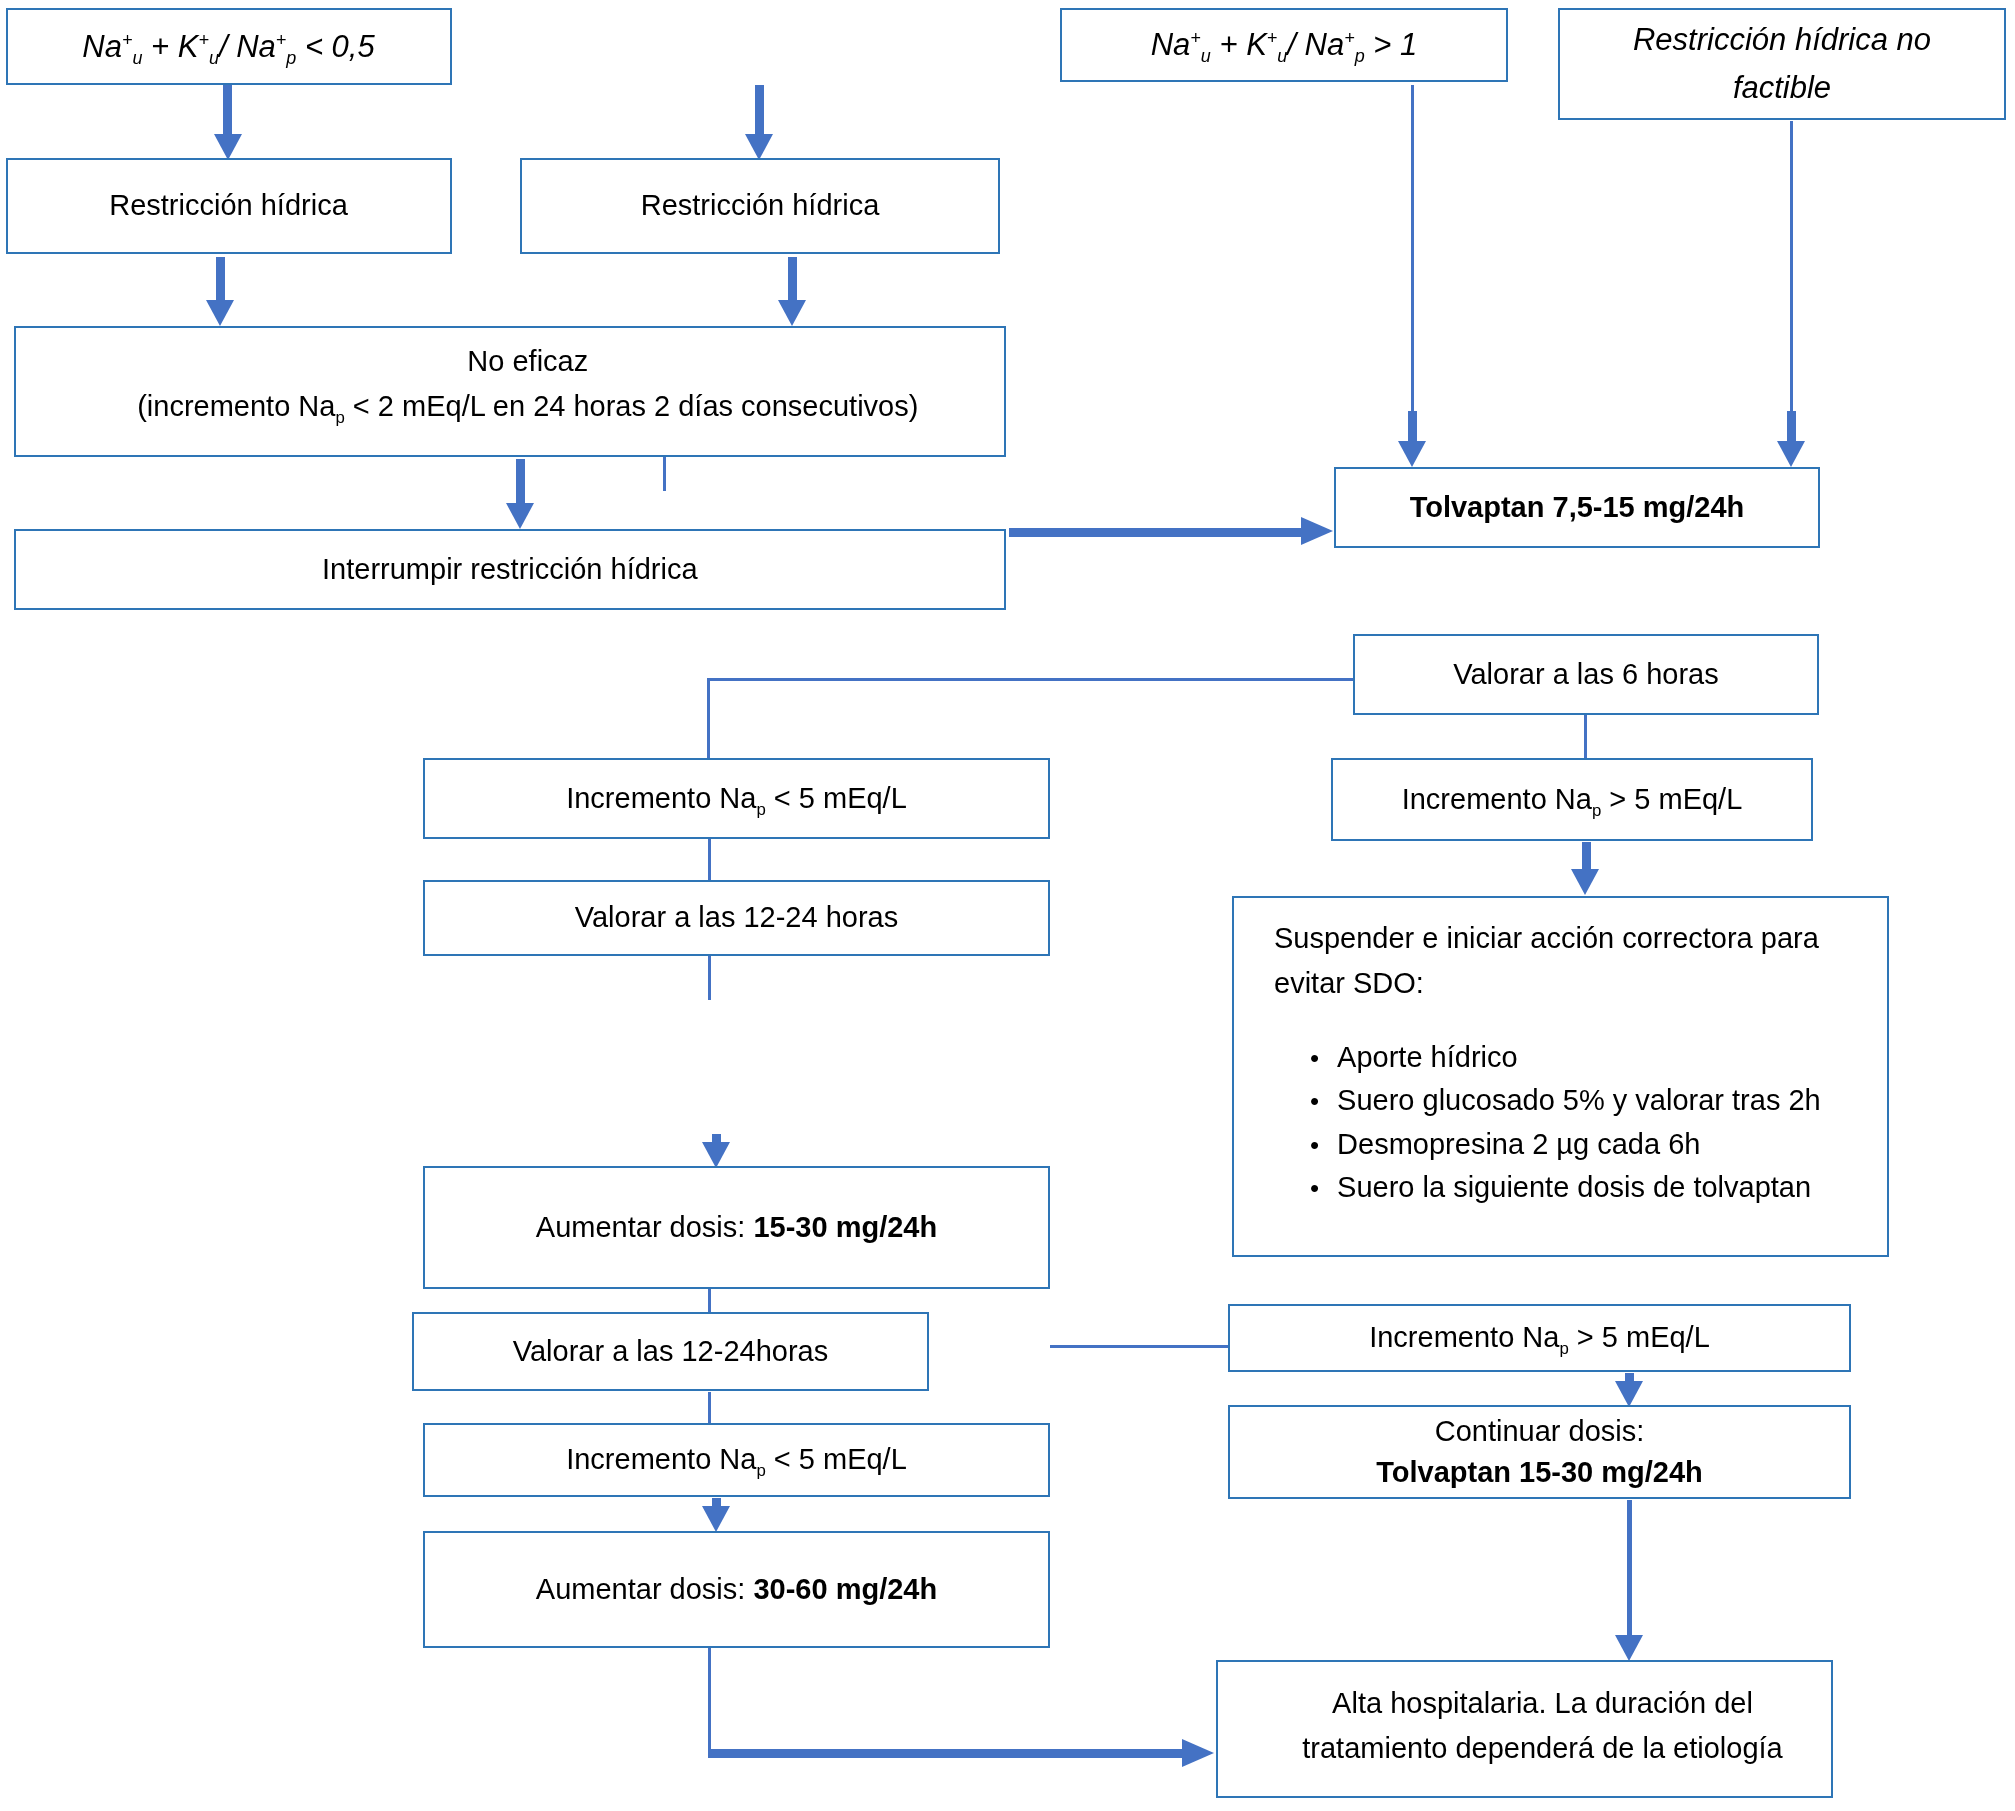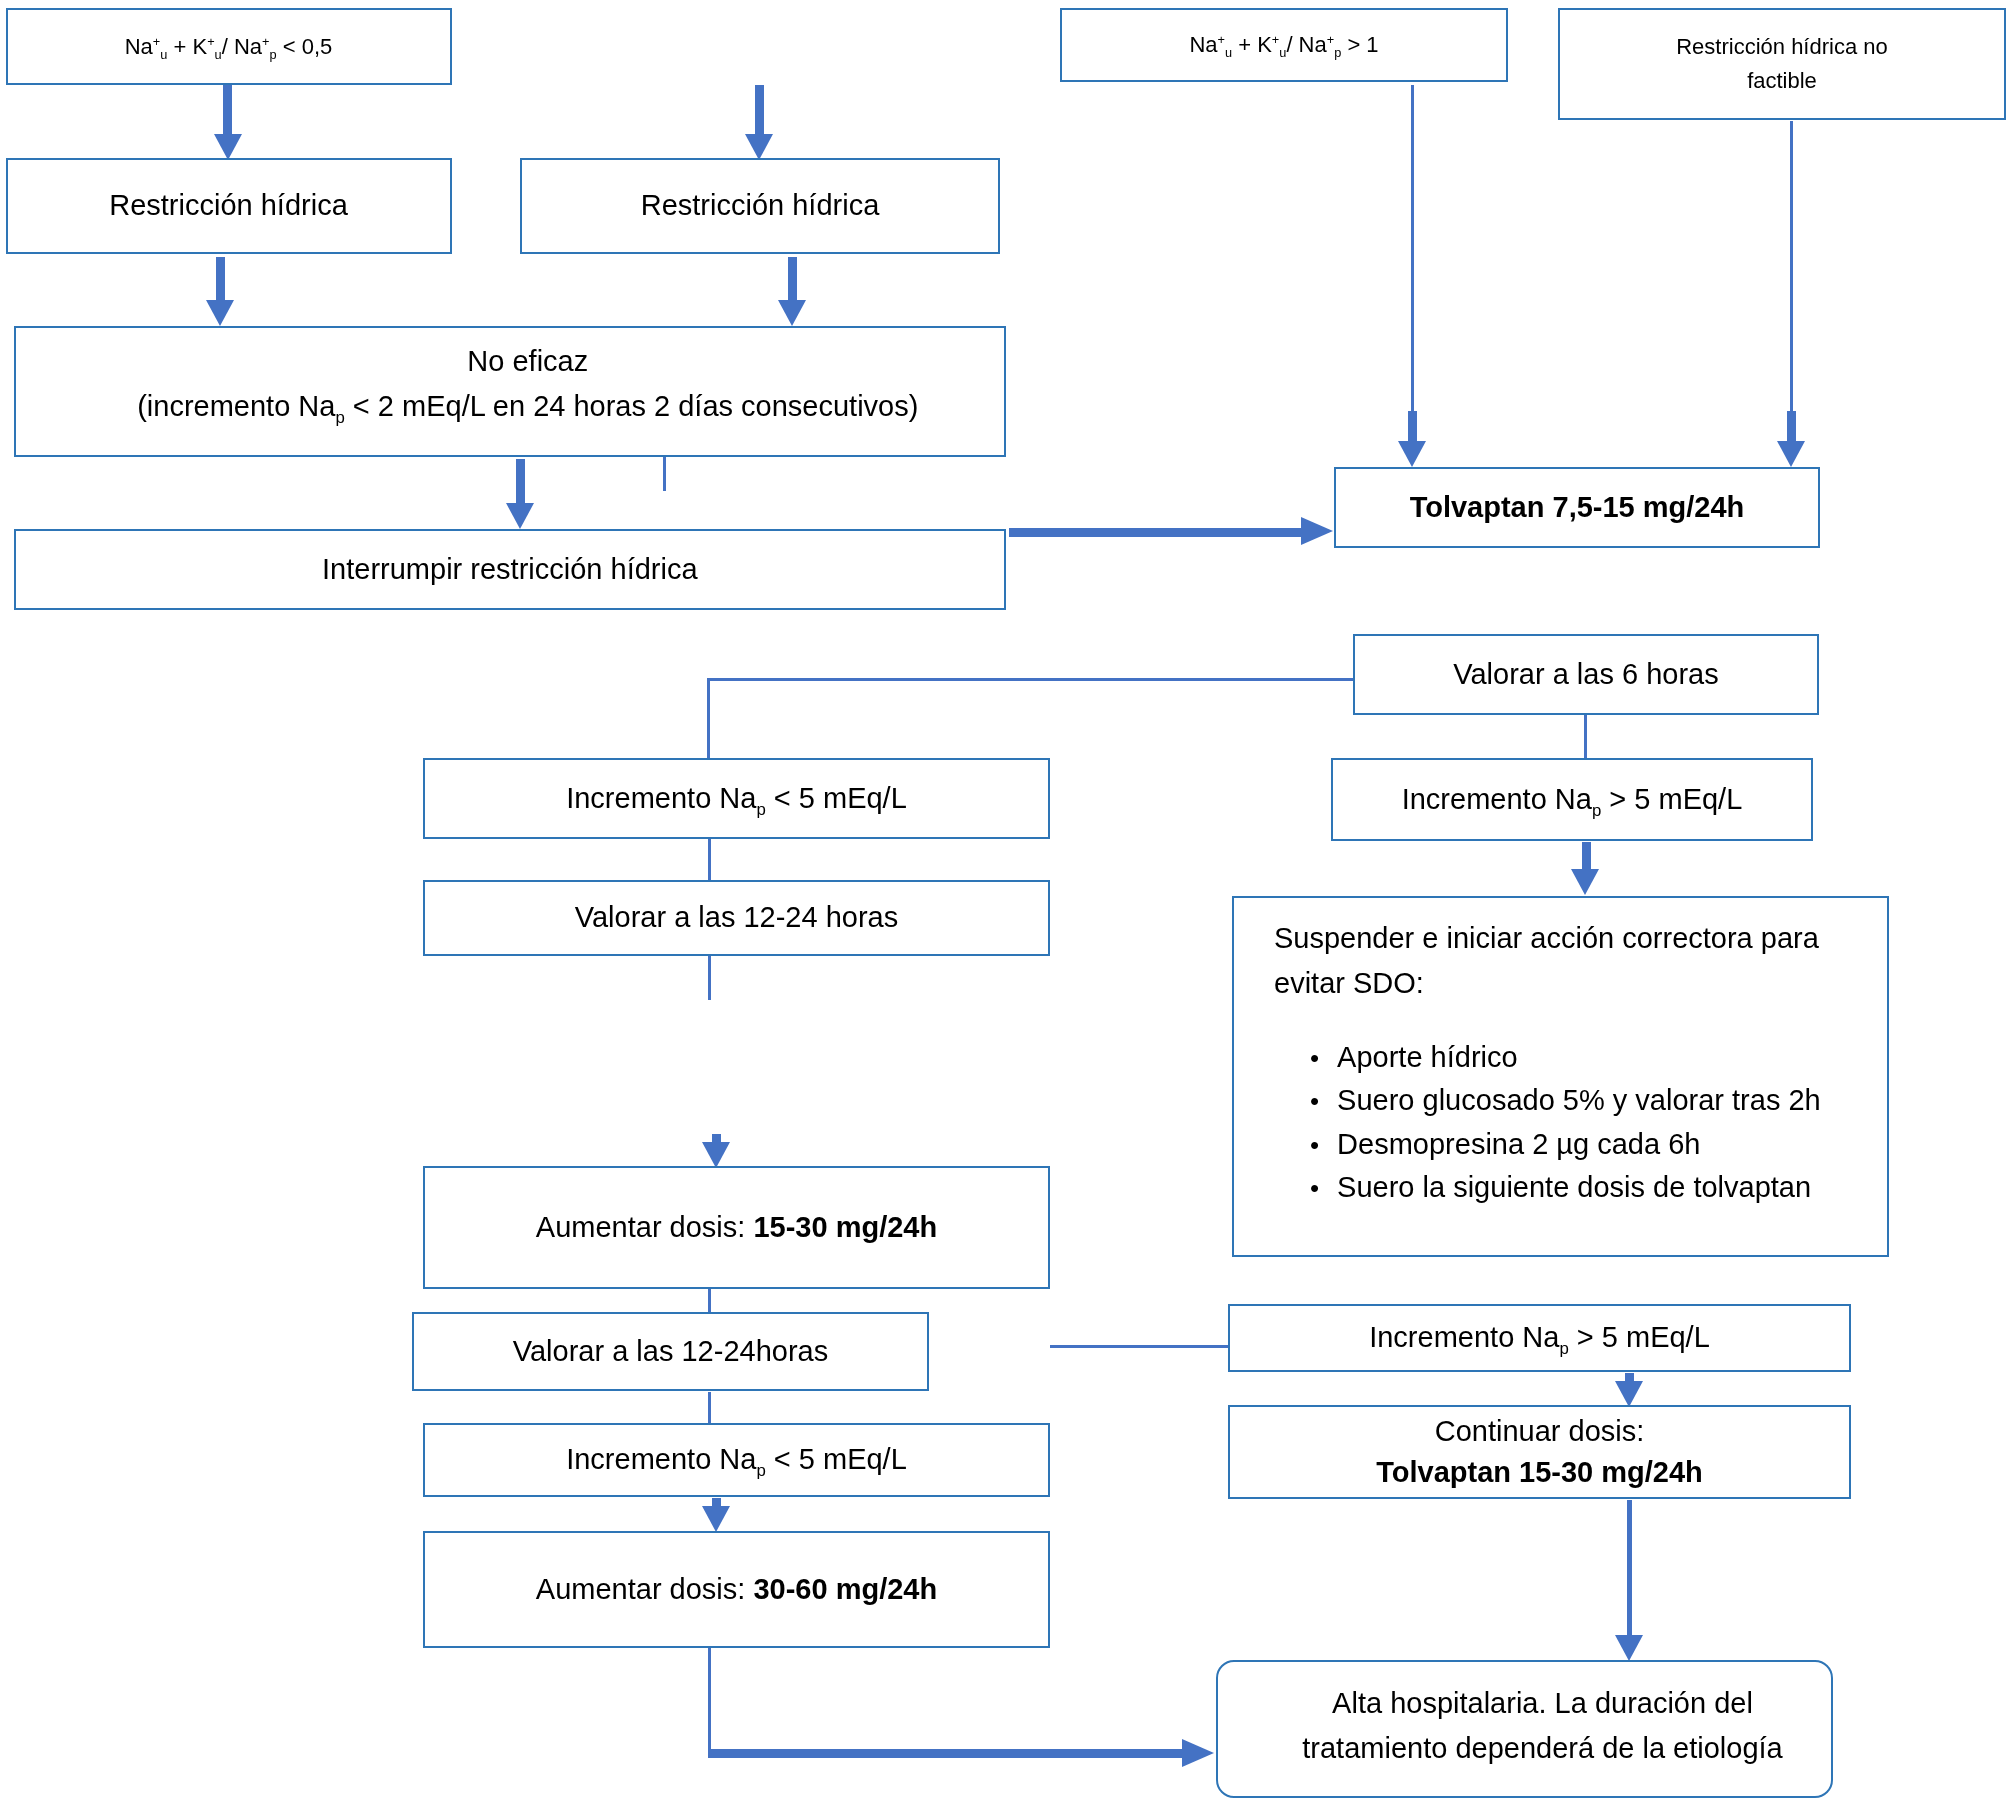--- a/index.html
+++ b/index.html
@@ -1,21 +1,21 @@
 <!DOCTYPE html>
 <html style="font-size:11px"><head>
 <meta charset="utf-8">
 <style>
   html,body{margin:0;padding:0;background:#fff;}
   .canvas{position:relative;width:2015px;height:1812px;background:#FFFFFF;
           font-family:"Liberation Sans","DejaVu Sans",sans-serif;color:#000;overflow:hidden;}
   .node{position:absolute;box-sizing:border-box;background:#FFFFFF;border:2.1px solid #2E75B6;
         display:flex;flex-direction:column;align-items:center;justify-content:center;
         text-align:center;font-size:29px;line-height:1.3;z-index:2;}
-  .node.f44{font-size:22px;}
+  .node.f44{font-size:31px;font-style:italic;}
   .node.top{justify-content:flex-start;padding-left:36px;}
   .node.left{align-items:flex-start;text-align:left;}
   .node .line{display:block;}
   .node b{font-weight:bold;}
   sup{font-size:58%;line-height:0;}
   sub{font-size:58%;line-height:0;}
   .conn{position:absolute;background:#4472C4;z-index:1;}
   .head{position:absolute;width:0;height:0;z-index:1;}
   .head.down{border-left:14.5px solid transparent;border-right:14.5px solid transparent;border-top:26px solid #4472C4;}
   .head.right{border-top:14.5px solid transparent;border-bottom:14.5px solid transparent;border-left:32px solid #4472C4;}
@@ -177,19 +177,19 @@
 
   <div class="node" style="left:1228px;top:1304px;width:623px;height:68px;">
     <span class="line">Incremento Na<sub>p</sub> &gt; 5 mEq/L</span>
   </div>
 
   <div class="node" style="left:1228px;top:1405px;width:623px;height:94px;line-height:1.4;">
     <span class="line">Continuar dosis:</span>
     <b class="line">Tolvaptan 15-30 mg/24h</b>
   </div>
 
-  <div class="node top lh-wide" style="left:1216px;top:1660px;width:617px;height:138px;padding-top:19px;border-radius:18px;">
+  <div class="node top lh-wide" style="left:1216px;top:1660px;width:617px;height:138px;padding-top:19px;">
     <span class="line">Alta hospitalaria. La duración del</span>
     <span class="line">tratamiento dependerá de la etiología</span>
   </div>
 
 </div>
 
 
 </body></html>

